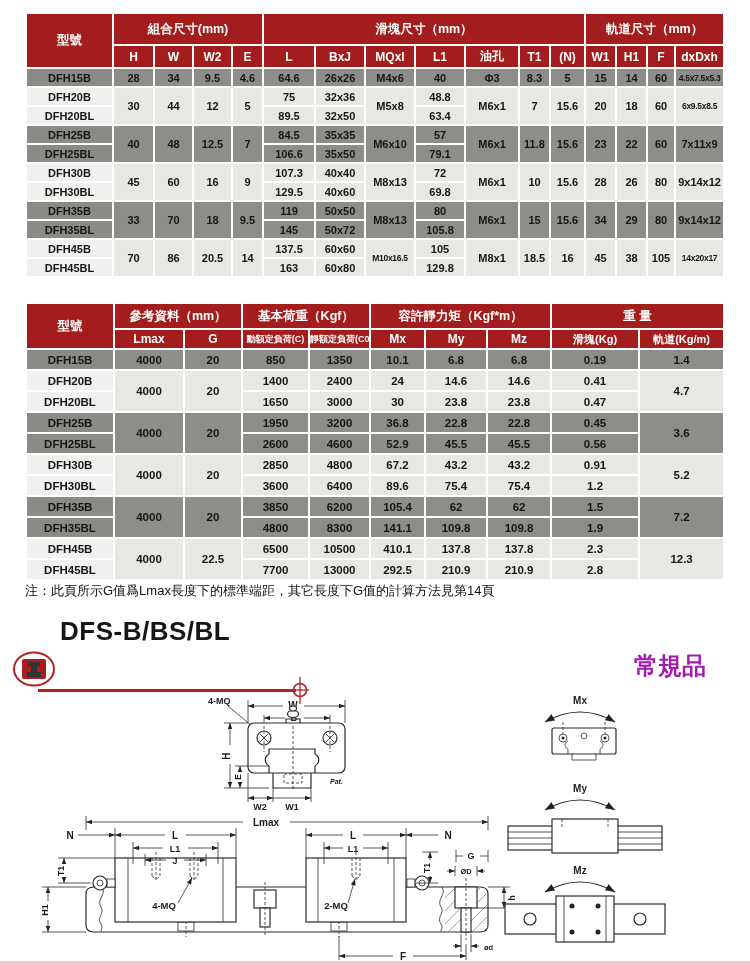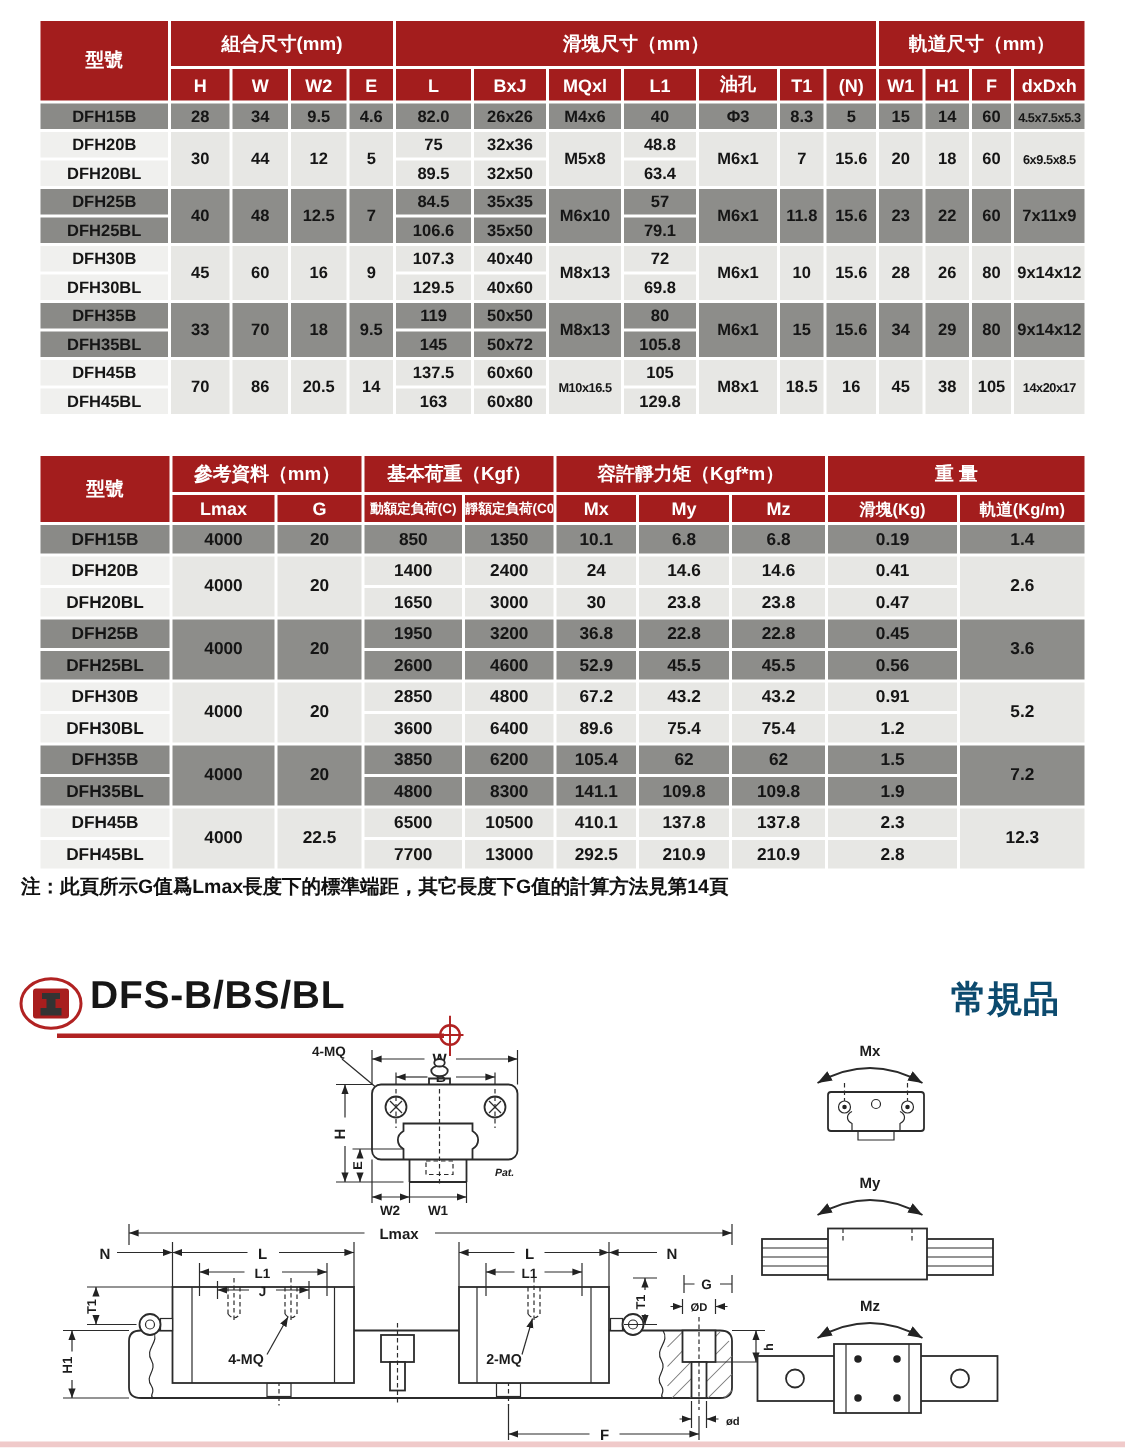--- a/index.html
+++ b/index.html
@@ -18,23 +18,23 @@
 #t2 thead tr:nth-child(2) th:nth-child(9){font-size:11px}
 td{text-align:center;font-weight:bold;color:var(--text_dark,#151515);padding:0;white-space:nowrap;overflow:hidden}
 #t1 td{font-size:11px;height:17px}
 #t2 td{font-size:11.5px;height:19px}
 .row-dark td{background:var(--row_dark,#8d8d8a)}
 .row-dark td.model{background:var(--model_dark,#8a8a87)}
 .row-light td{background:var(--row_light,#e7e7e4)}
 .row-light td.model{background:var(--model_light,#f0f0ee)}
 td.model{font-size:11.5px}
 .tight{font-size:8.5px!important;letter-spacing:-0.3px}
-#note{left:14px;top:582px;font-size:13px;font-weight:bold;color:#111}
-#title-text{left:60px;top:648px;font-size:26px;font-weight:bold;color:#161616;letter-spacing:.5px}
-#badge{left:634px;top:650px;font-size:24px;font-weight:bold;color:#0c4a6e}
+#note{left:25px;top:582px;font-size:13px;font-weight:normal;color:#111}
+#title-text{left:60px;top:616px;font-size:26px;font-weight:bold;color:#161616;letter-spacing:.5px}
+#badge{left:634px;top:650px;font-size:24px;font-weight:bold;color:#a21caf}
 #rule{left:38px;top:689px;width:258px;height:2.5px;background:var(--accent_red,#b12222)}
 #bottom-strip{left:0;top:961px;width:750px;height:4px;background:#f0caca}
 svg text{font-weight:bold;fill:#1c1c1c;font-family:"Liberation Sans",sans-serif}
 .ln{stroke:#2b2b2b;stroke-width:1.2;fill:none}
 .thin{stroke:#2b2b2b;stroke-width:.8;fill:none}
 .dash{stroke:#2b2b2b;stroke-width:.8;fill:none;stroke-dasharray:3 2}
 .hatch{stroke:#777;stroke-width:.7}
 .wfill{fill:#fff}
 .it{font-style:italic}
 </style>
@@ -94,21 +94,21 @@
           <th>dxDxh</th>
         </tr>
       </thead>
     <tbody>
         <tr class="row-dark">
           <td class="model">DFH15B</td>
           <td>28</td>
           <td>34</td>
           <td>9.5</td>
           <td>4.6</td>
-          <td>82.0</td>
+          <td>64.6</td>
           <td>26x26</td>
           <td>M4x6</td>
           <td>40</td>
           <td>Φ3</td>
           <td>8.3</td>
           <td>5</td>
           <td>15</td>
           <td>14</td>
           <td>60</td>
           <td class="tight">4.5x7.5x5.3</td>
@@ -287,21 +287,21 @@
         <tr class="row-light">
           <td class="model">DFH20B</td>
           <td rowspan="2">4000</td>
           <td rowspan="2">20</td>
           <td>1400</td>
           <td>2400</td>
           <td>24</td>
           <td>14.6</td>
           <td>14.6</td>
           <td>0.41</td>
-          <td rowspan="2">2.6</td>
+          <td rowspan="2">4.7</td>
         </tr>
         <tr class="row-light">
           <td class="model">DFH20BL</td>
           <td>1650</td>
           <td>3000</td>
           <td>30</td>
           <td>23.8</td>
           <td>23.8</td>
           <td>0.47</td>
         </tr>

